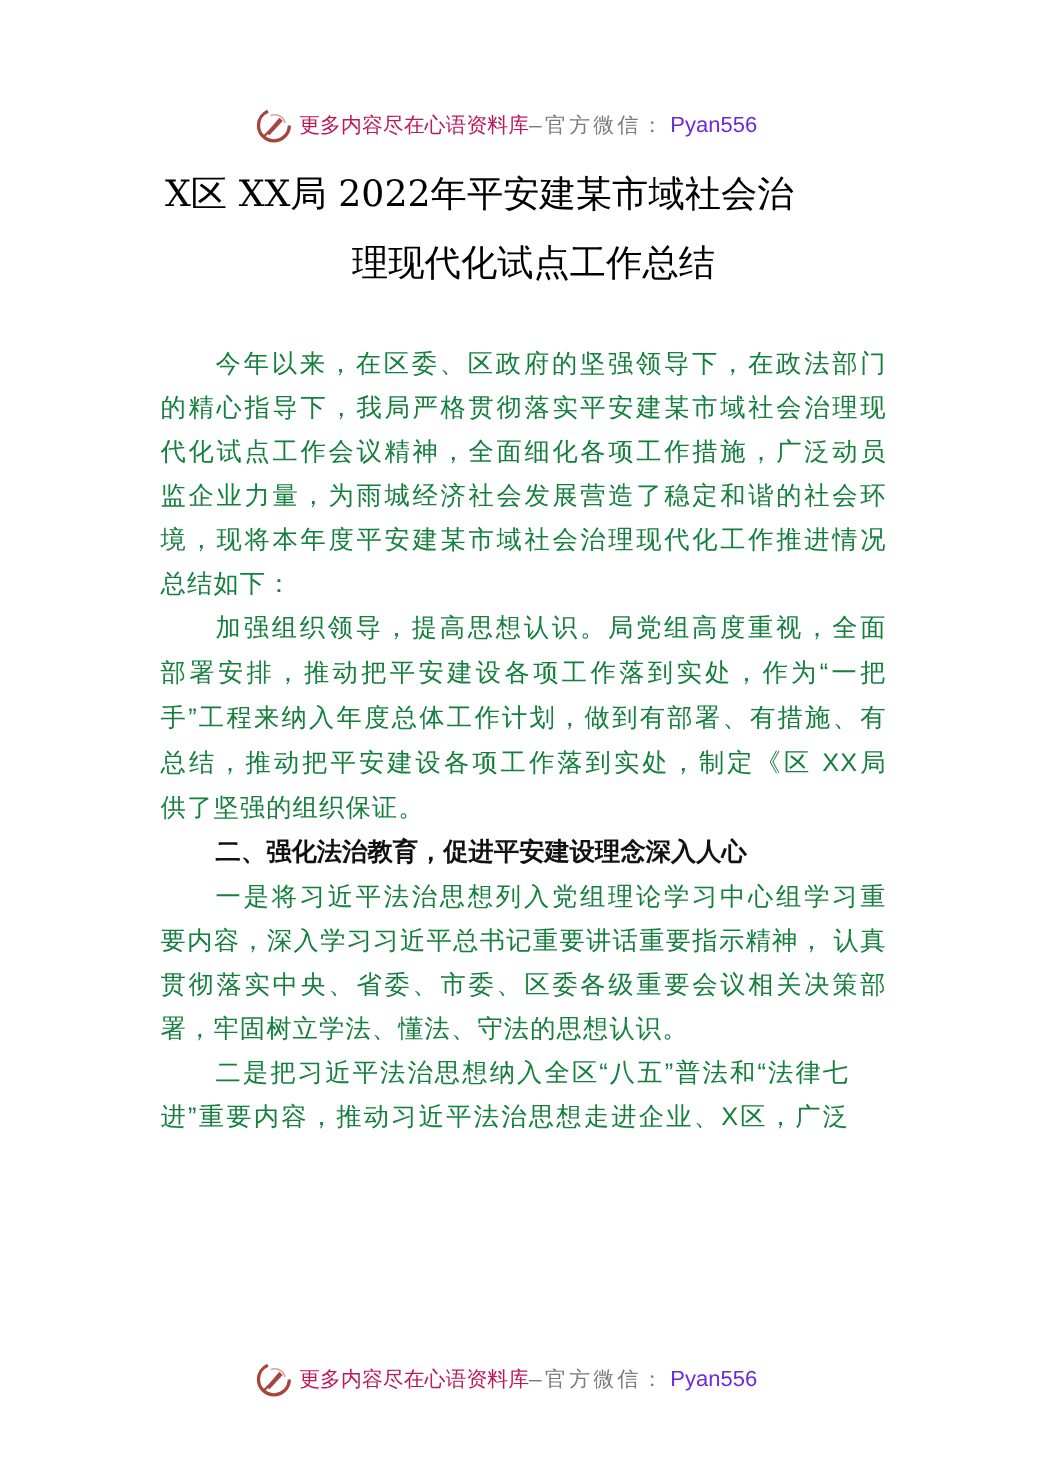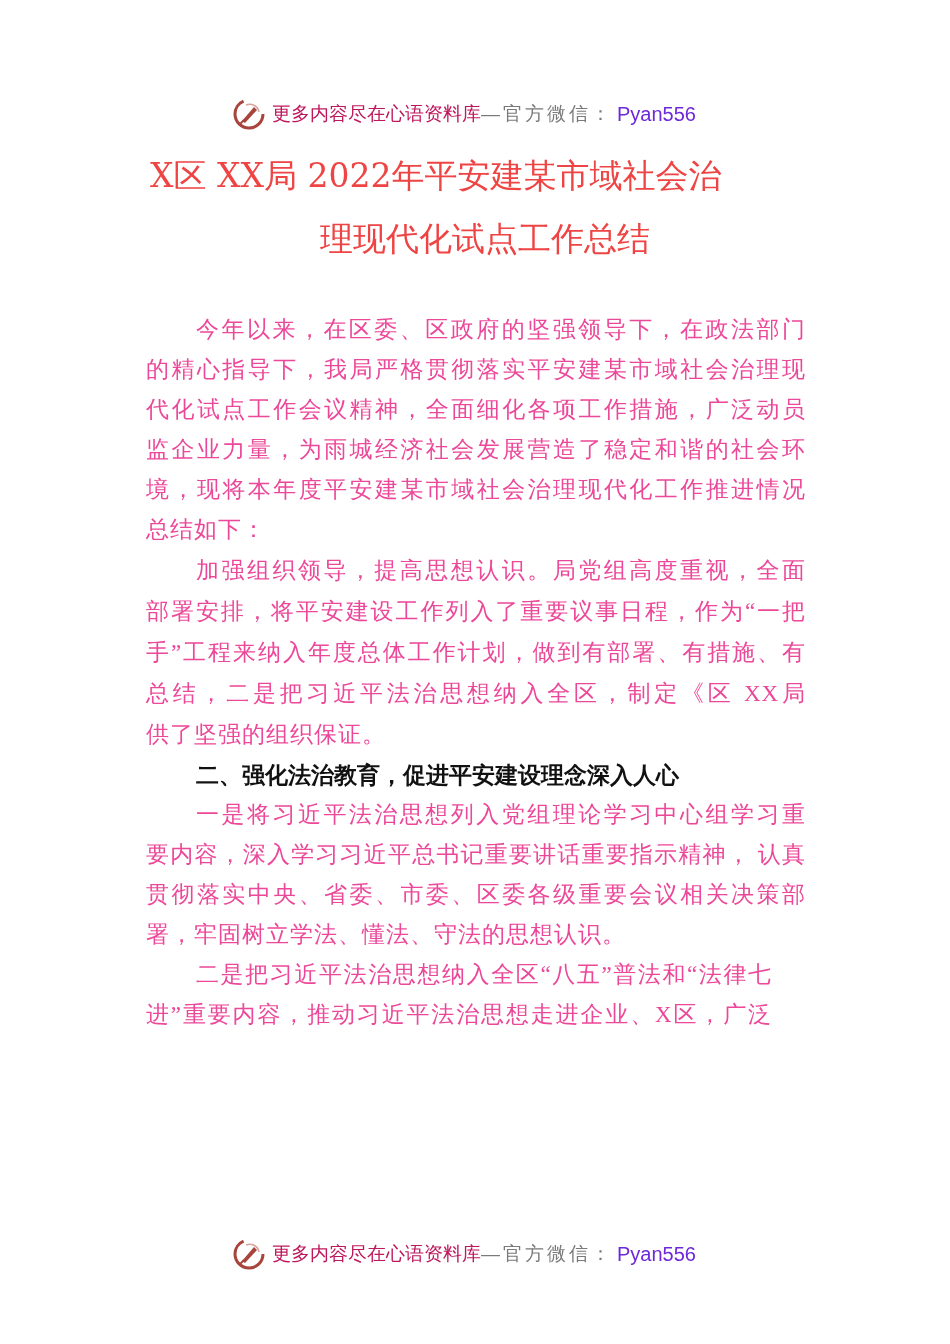--- a/index.html
+++ b/index.html
@@ -32,54 +32,54 @@
       display: inline-block;
     }
     .wm-red {
       color: #be185d;
       font-family: "DejaVu Serif", "Liberation Serif", serif;
       font-size: 19px;
       letter-spacing: 0px;
     }
     .wm-grey {
       color: #7a7a7a;
-      font-family: Liberation Sans, sans-serif;
+      font-family: Liberation Mono, monospace;
       font-size: 19px;
       letter-spacing: 3px;
     }
     .wm-id {
       color: #6d28d9;
       font-family: "Liberation Sans", "DejaVu Sans", sans-serif;
       font-size: 20px;
       margin-left: 4px;
     }
     .title {
       position: absolute;
       left: 146px;
       width: 660px;
       font-family: "DejaVu Serif", "Liberation Serif", serif;
       font-size: 33px;
       line-height: 62px;
-      color: #ef4444;
+      color: #000000;
       white-space: nowrap;
     }
     .title.l1 { top: 145px; left: 150px; }
     .title.l2 { top: 208px; left: 320px; }
     .content {
       position: absolute;
       left: 146px;
       top: 310px;
       width: 660px;
     }
     .line {
       height: 40px;
       line-height: 40px;
       font-size: 23px;
-      font-family: Liberation Serif, serif;
-      color: #ec4899;
+      font-family: Liberation Sans, sans-serif;
+      color: #15803d;
       white-space: nowrap;
       text-align: justify;
       text-align-last: justify;
       letter-spacing: 1px;
     }
     .line.last {
       text-align-last: left;
     }
     .line.indent {
       padding-left: 50px;
@@ -123,23 +123,23 @@
     <div class="line">的精心指导下，我局严格贯彻落实平安建某市域社会治理现</div>
     <div class="line">代化试点工作会议精神，全面细化各项工作措施，广泛动员</div>
     <div class="line">监企业力量，为雨城经济社会发展营造了稳定和谐的社会环</div>
     <div class="line">境，现将本年度平安建某市域社会治理现代化工作推进情况</div>
     <div class="line last">总结如下：</div>
   </div>
 
 
   <div>
     <div class="line indent gap-small">加强组织领导，提高思想认识。局党组高度重视，全面</div>
-    <div class="line gap-small">部署安排，将平安建设工作列入了重要议事日程，作为“一把</div>
+    <div class="line gap-small">部署安排，推动把平安建设各项工作落到实处，作为“一把</div>
     <div class="line gap-small">手”工程来纳入年度总体工作计划，做到有部署、有措施、有</div>
-    <div class="line gap-small">总结，二是把习近平法治思想纳入全区，制定《区 XX局</div>
+    <div class="line gap-small">总结，推动把平安建设各项工作落到实处，制定《区 XX局</div>
     <div class="line last gap-small">供了坚强的组织保证。</div>
   </div>
 
   <div class="heading">二、强化法治教育，促进平安建设理念深入人心</div>
 
   <div>
     <div class="line indent">一是将习近平法治思想列入党组理论学习中心组学习重</div>
     <div class="line">要内容，深入学习习近平总书记重要讲话重要指示精神， 认真</div>
     <div class="line">贯彻落实中央、省委、市委、区委各级重要会议相关决策部</div>
     <div class="line last">署，牢固树立学法、懂法、守法的思想认识。</div>

